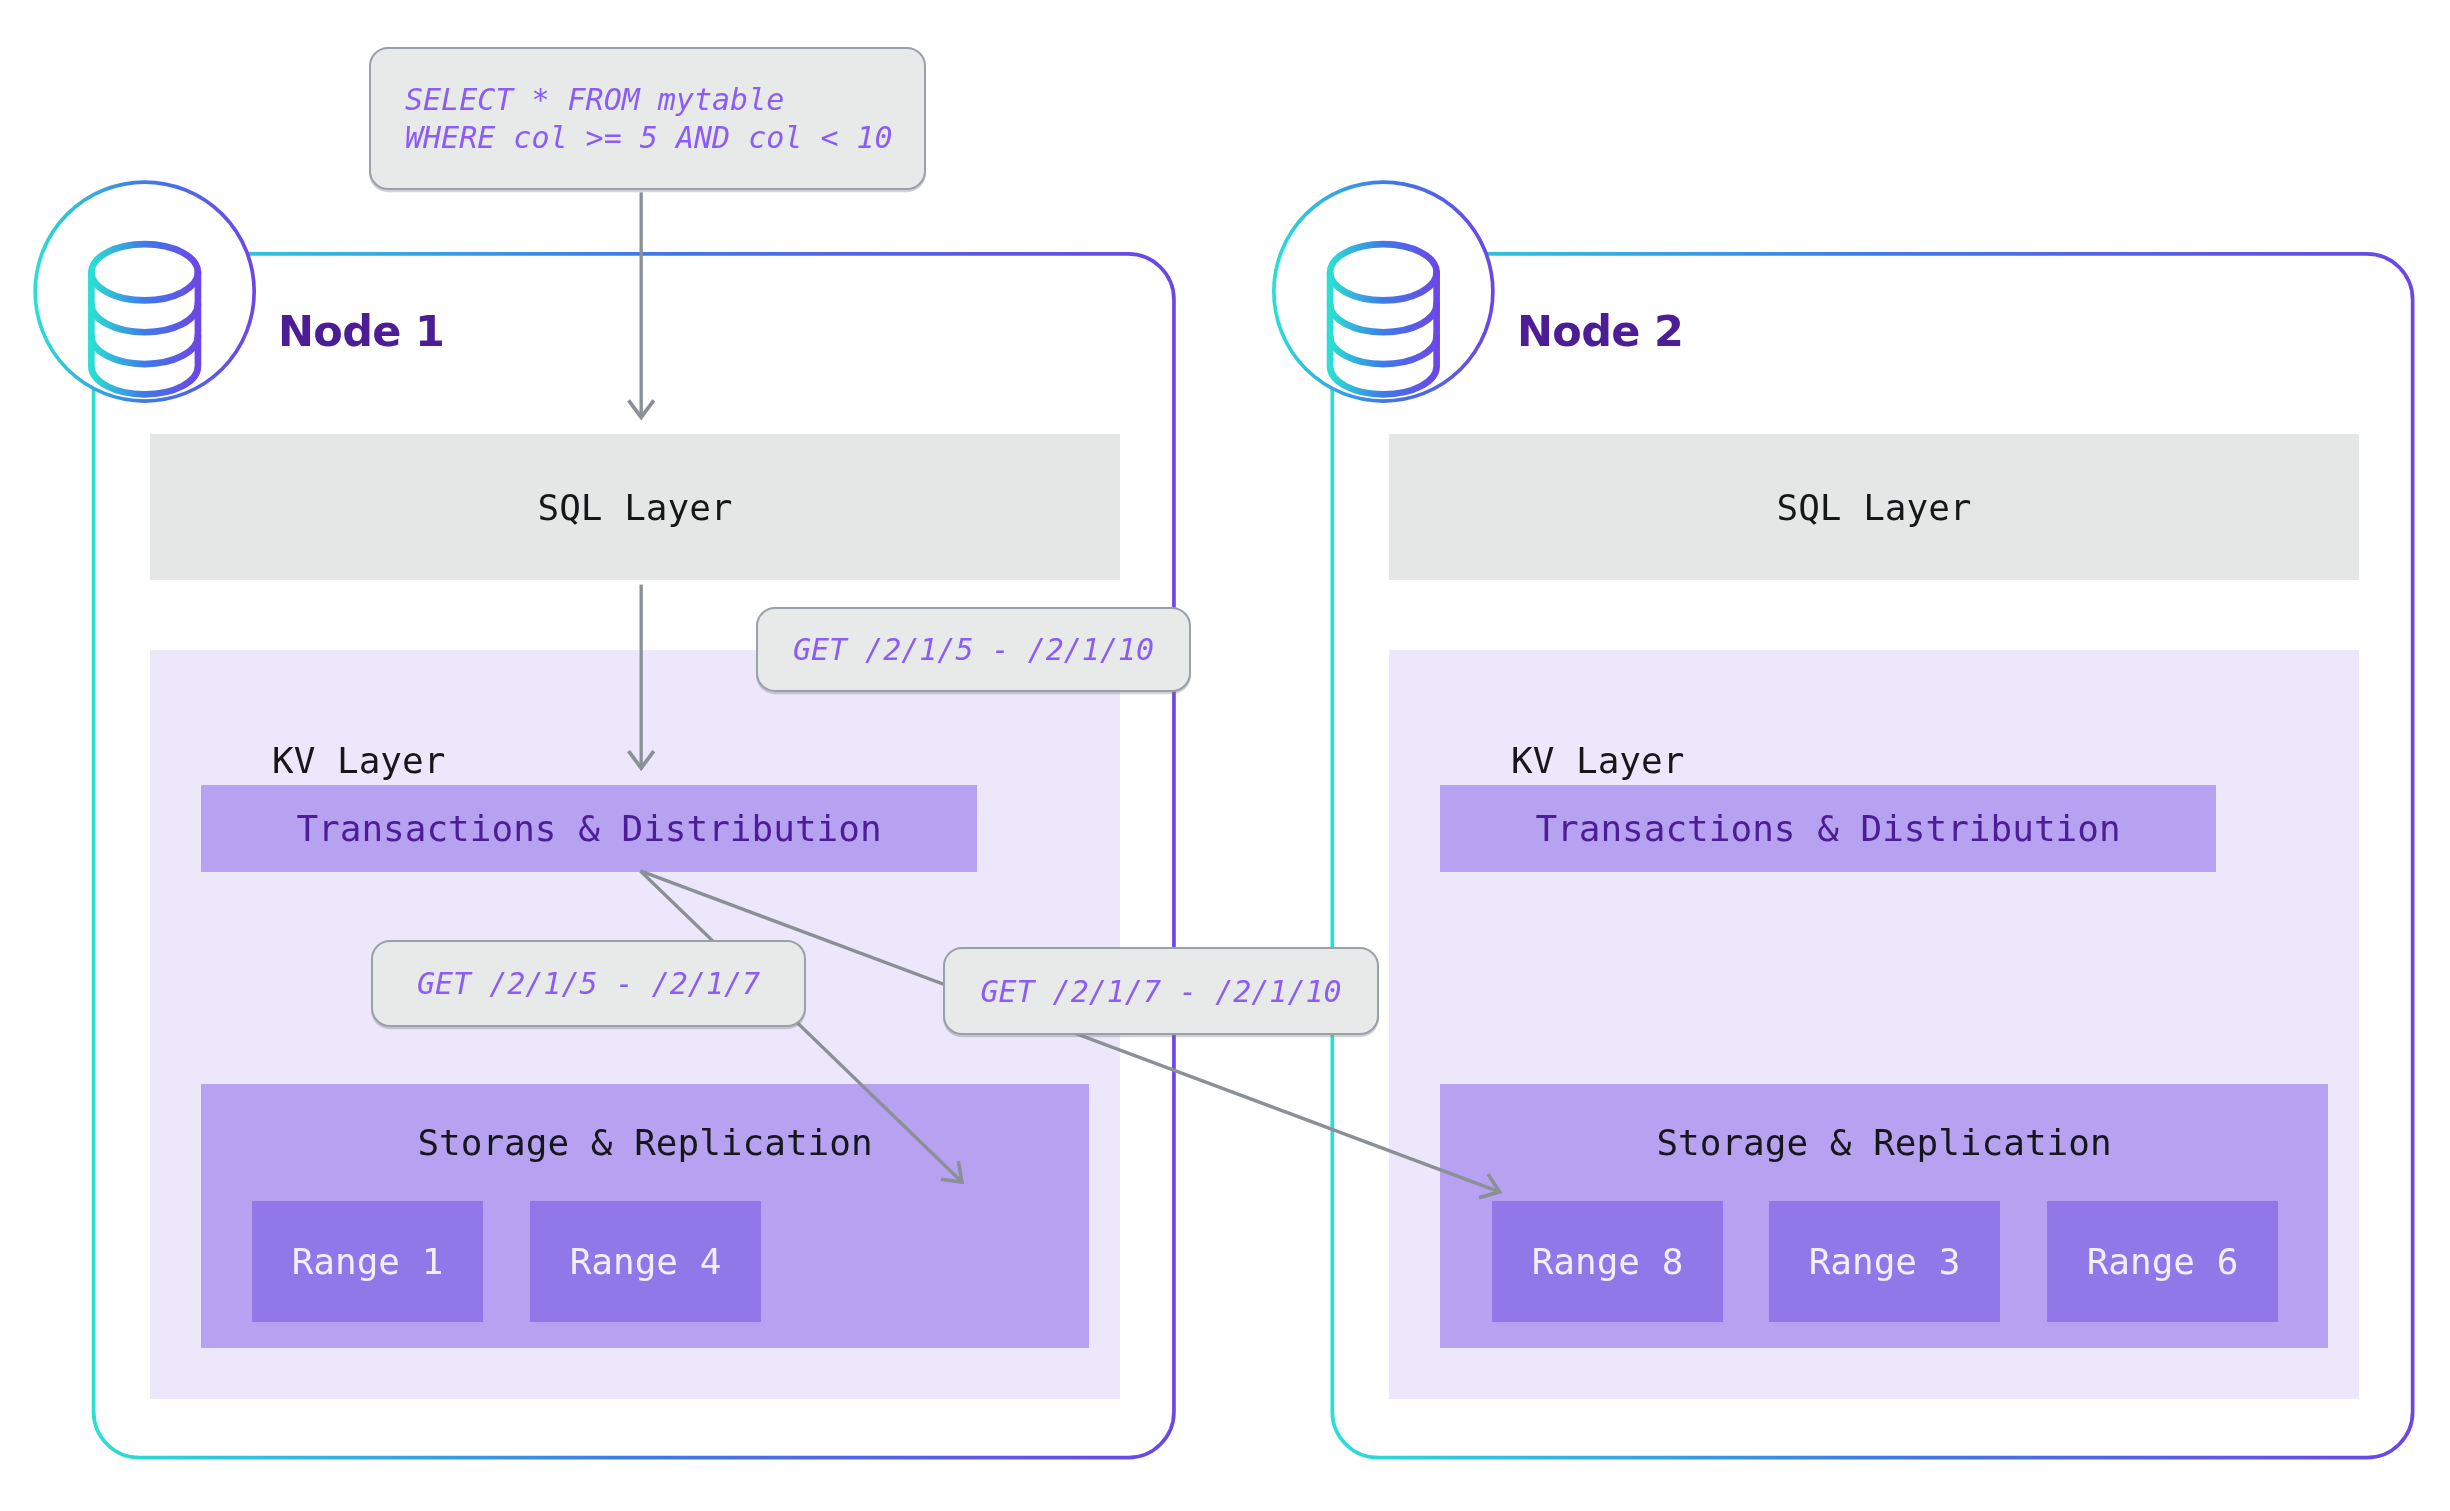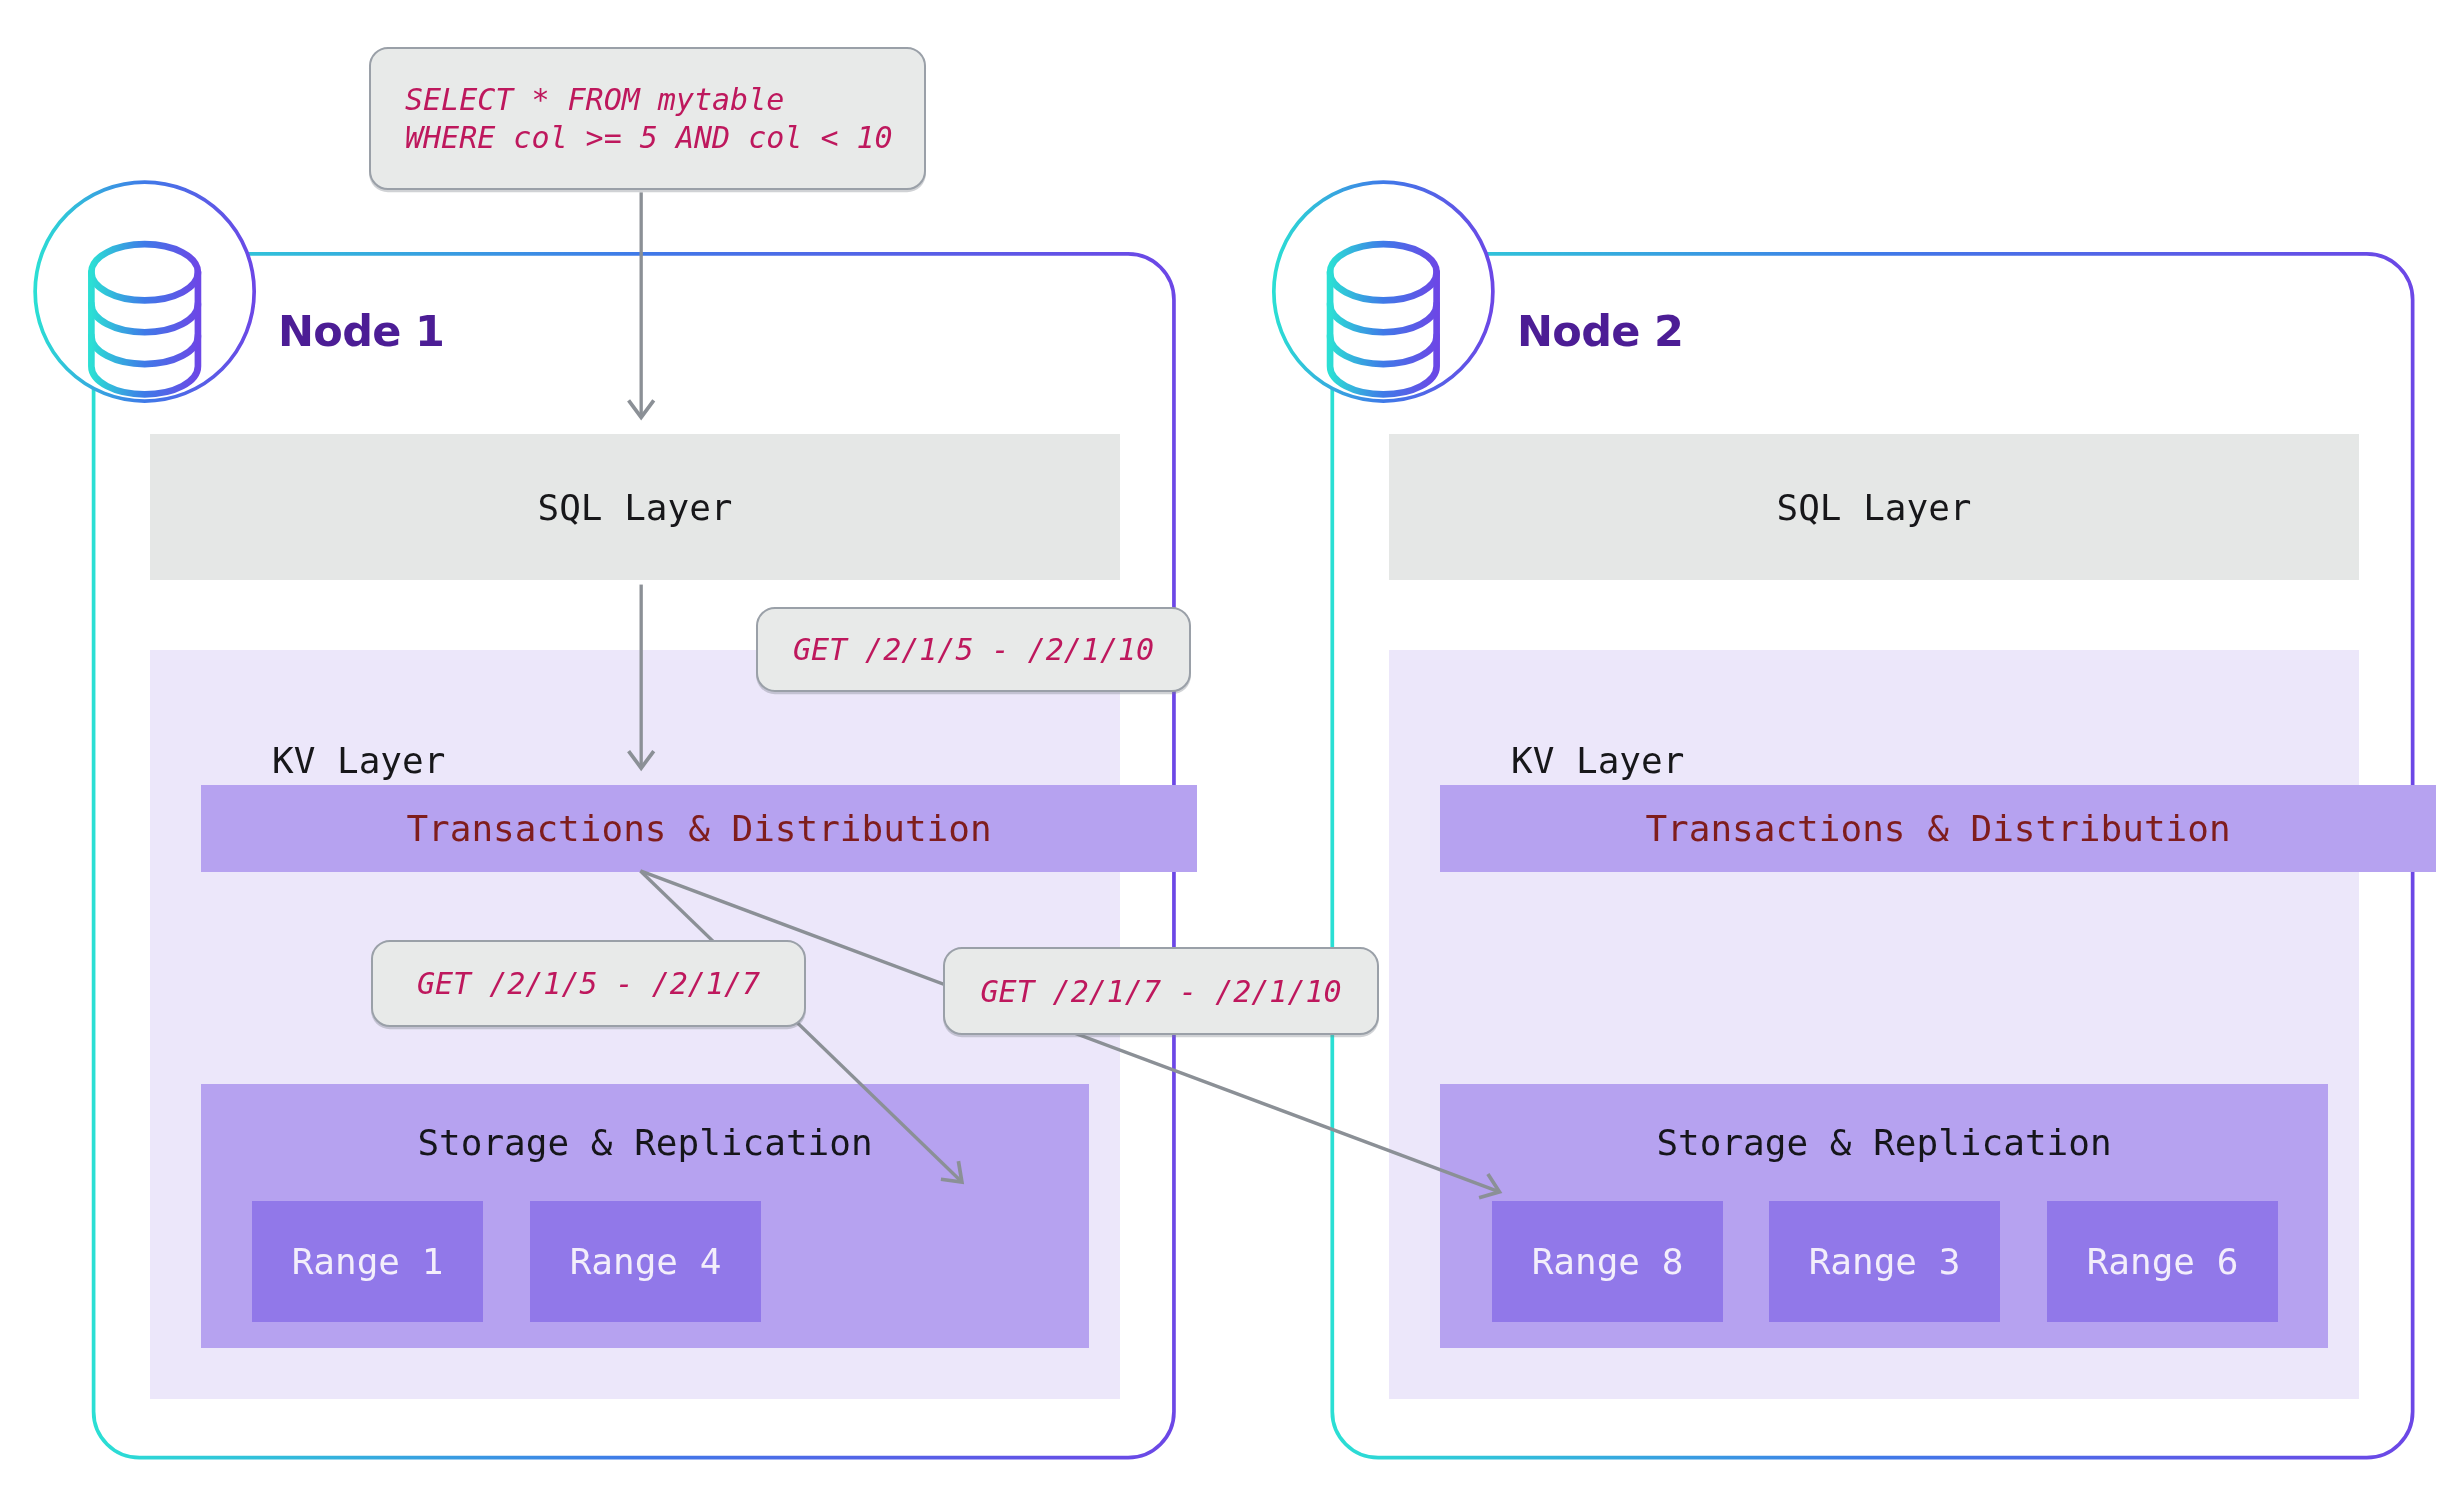--- a/index.html
+++ b/index.html
@@ -30,22 +30,22 @@
     background:#ece7fa;z-index:1;
   }
   #kv1{left:150px;} #kv2{left:1389px;}
   .kv-label{
     position:absolute;top:740px;font-size:36px;color:#17171a;z-index:1;
   }
   #kvlabel1{left:272px;} #kvlabel2{left:1511px;}
 
   
   .trans-bar{
-    position:absolute;top:785px;width:996px;height:87px;
-    background:#b6a2f0;color:#7f1d1d;font-size:36px;z-index:1;
+    position:absolute;top:785px;width:776px;height:87px;
+    background:#b6a2f0;color:#4c1d95;font-size:36px;z-index:1;
   }
   #trans1{left:201px;} #trans2{left:1440px;}
 
   
   .storage-box{
     position:absolute;top:1084px;width:888px;height:264px;
     background:#b6a2f0;z-index:1;
   }
   #storage1{left:201px;} #storage2{left:1440px;}
   .storage-title{
@@ -65,21 +65,21 @@
     position:absolute;top:306px;
     font-family:"DejaVu Sans", sans-serif;font-weight:bold;
     font-size:43px;letter-spacing:-0.7px;color:#4c1d95;z-index:1;
   }
   #title1{left:278px;} #title2{left:1517px;}
 
   
   .annotation{
     position:absolute;background:#e8eae9;
     border:2.2px solid #9aa0a8;border-radius:19px;
-    font-style:italic;font-size:30px;color:#be185d;z-index:3;
+    font-style:italic;font-size:30px;color:#8b5cf6;z-index:3;
     box-shadow:0 2.2px 0 rgba(120,126,134,0.35);
   }
   #query-box{
     left:369px;top:47px;width:557px;height:143px;
     display:flex;flex-direction:column;justify-content:center;
     padding-left:34px;box-sizing:border-box;line-height:38px;
   }
   #get-full{left:756px;top:607px;width:431px;height:81px;}
   #get-left{left:371px;top:940px;width:431px;height:83px;}
   #get-right{left:943px;top:947px;width:432px;height:84px;}

